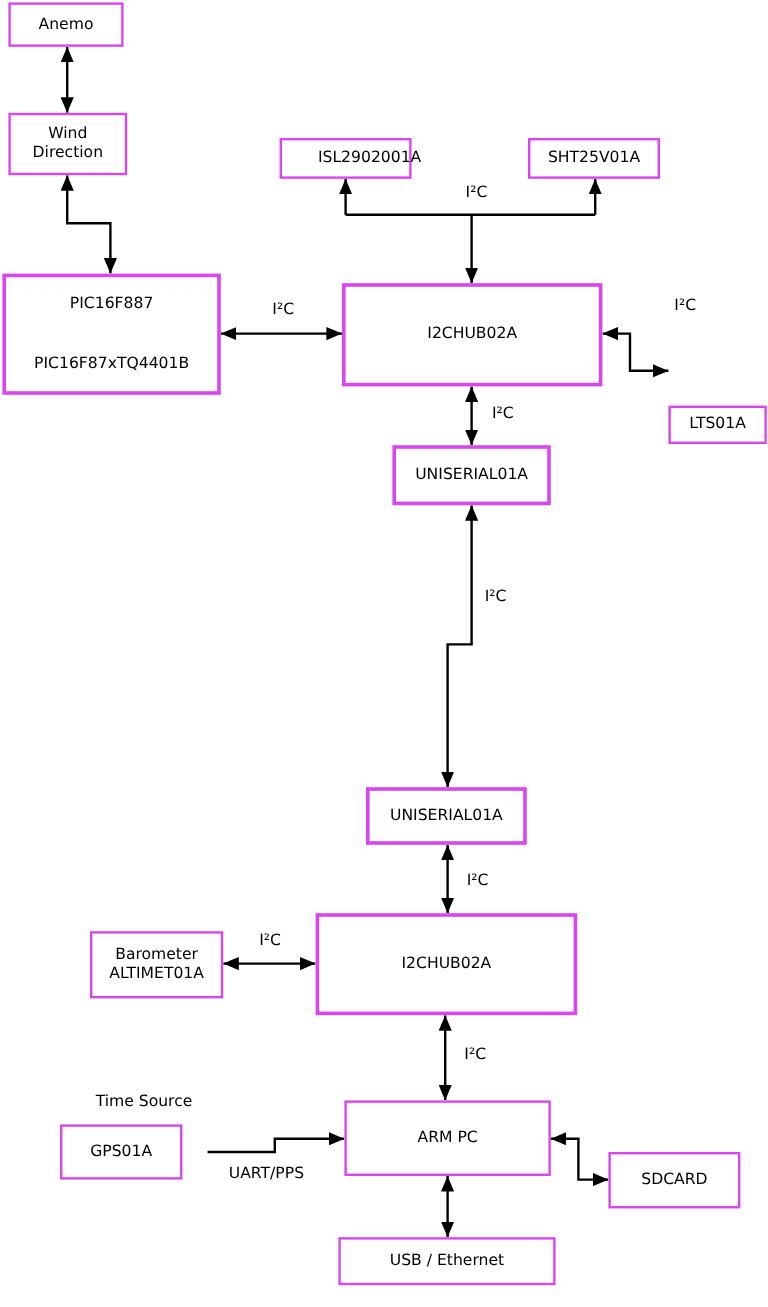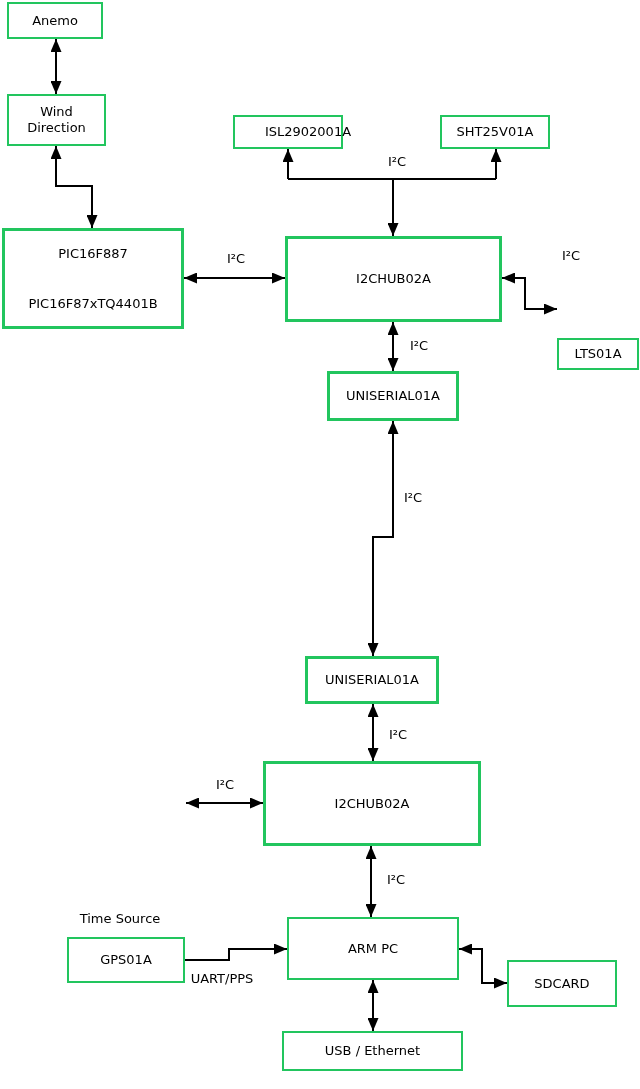--- a/index.html
+++ b/index.html
@@ -7,21 +7,21 @@
   body {
     width: 640px; height: 1089px;
     position: relative;
     font-family: "DejaVu Sans", "Liberation Sans", sans-serif;
     color: #000;
   }
   .stage { position: absolute; left: 0; top: 0; width: 640px; height: 1089px; }
   svg.wires { position: absolute; left: 0; top: 0; width: 640px; height: 1089px; }
   .node {
     position: absolute;
-    border: 2px solid #22c55e;
+    border: 2px solid #d946ef;
     background: #fff;
     display: flex; flex-direction: column;
     align-items: center; justify-content: center;
     text-align: center;
     font-size: 13px; line-height: 16px;
     white-space: nowrap;
   }
   .node.thick { border-width: 3px; }
   .edge-label {
     position: absolute;
@@ -96,22 +96,26 @@
   </div>
 
   <div class="node thick" style="left:305px; top:656px; width:134px; height:48px;">
     <span>UNISERIAL01A</span>
   </div>
 
   <div class="node thick" style="left:263px; top:761px; width:218px; height:85px;">
     <span>I2CHUB02A</span>
   </div>
 
+  <div class="node" style="left:75px; top:776px; width:111px; height:56px;">
+    <span>Barometer</span>
+    <span>ALTIMET01A</span>
+  </div>
 
-  <div class="node" style="left:67px; top:937px; width:118px; height:46px;">
+  <div class="node" style="left:50px; top:937px; width:102px; height:46px;">
     <span>GPS01A</span>
   </div>
 
   <div class="node" style="left:287px; top:917px; width:172px; height:63px;">
     <span>ARM PC</span>
   </div>
 
   <div class="node" style="left:507px; top:960px; width:110px; height:47px;">
     <span>SDCARD</span>
   </div>

